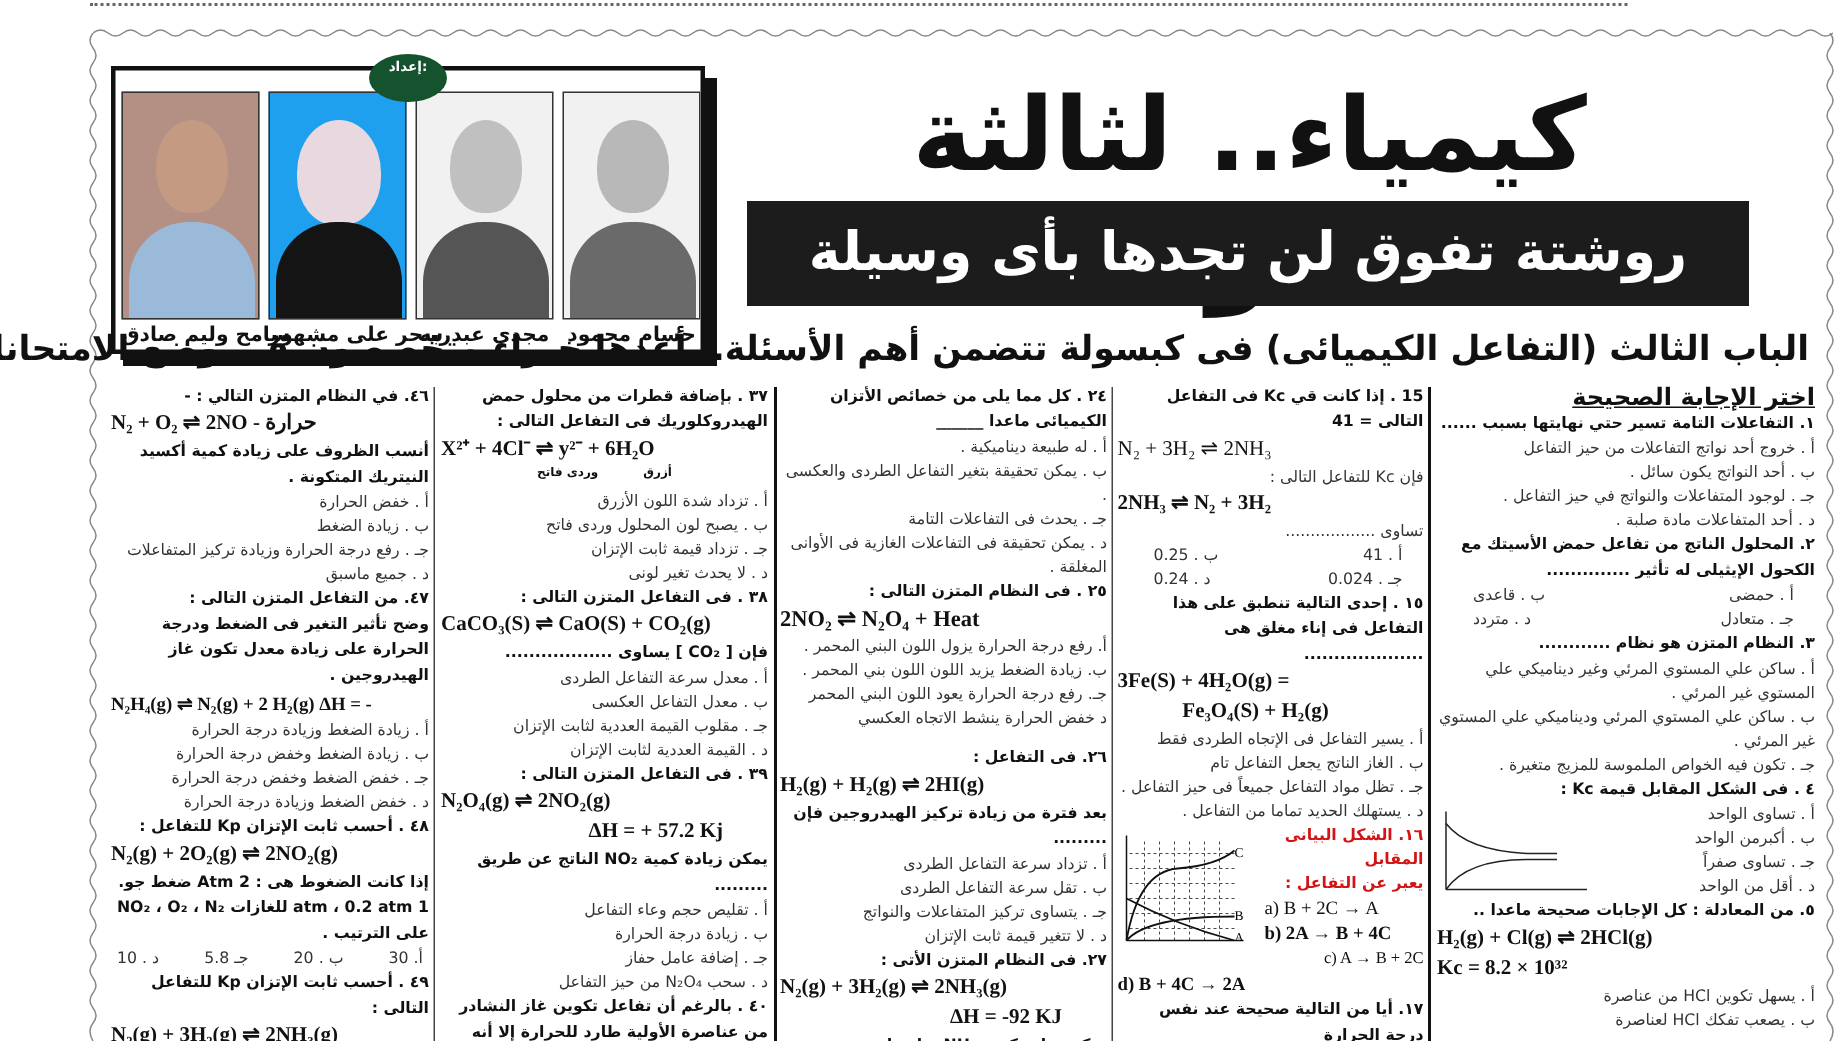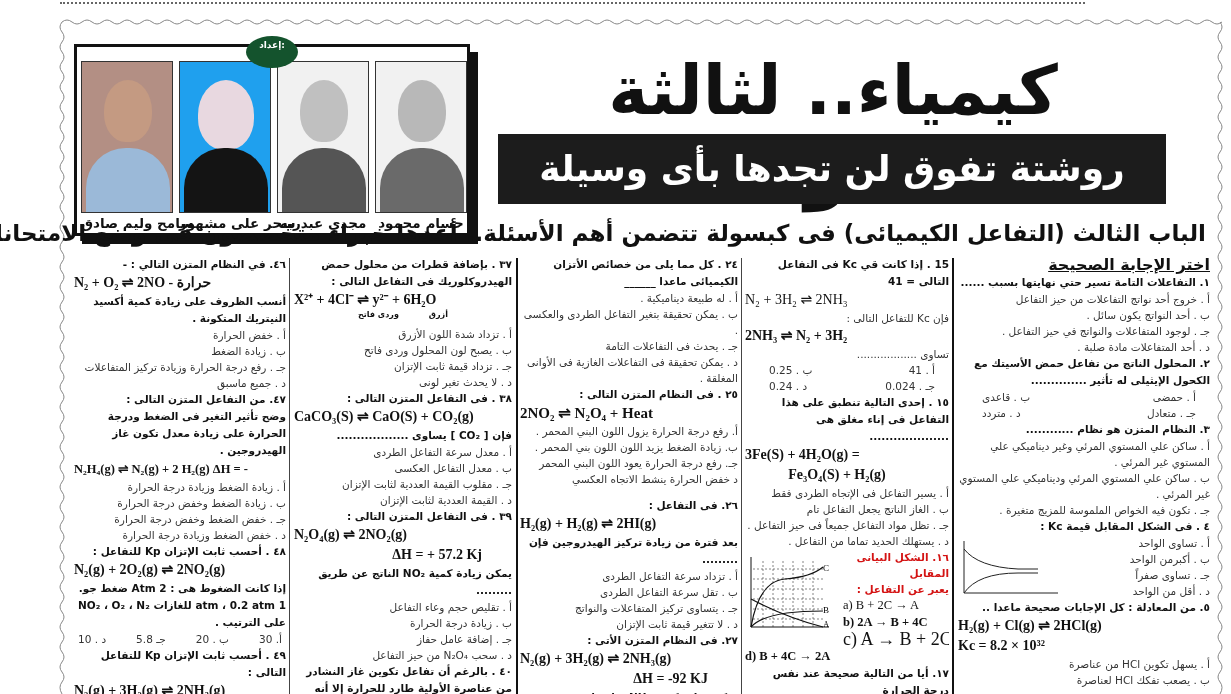--- a/index.html
+++ b/index.html
@@ -203,21 +203,21 @@
       <path d="M6 48 Q40 66 78 76" fill="none" stroke="#111" stroke-width="1.2"></path>
       <text x="84" y="20" font-size="9" font-family="Liberation Serif, serif">C</text>
       <text x="84" y="62" font-size="9" font-family="Liberation Serif, serif">B</text>
       <text x="84" y="76" font-size="8" font-family="Liberation Serif, serif">A</text>
     </svg>
   </div>
   <div class="red">١٦. الشكل البيانى المقابل</div>
   <div class="red">يعبر عن التفاعل :</div>
   <div class="eq light" style="text-align:left;font-size:12.5px;line-height:17px">a) B + 2C → A</div>
   <div class="eq" style="text-align:left;font-size:12.5px;line-height:17px">b) 2A → B + 4C</div>
-  <div class="eq light" style="text-align:right;font-size:18px;line-height:17px">c) A → B + 2C</div>
+  <div class="eq light" style="text-align:right;font-size:11px;line-height:17px">c) A → B + 2C</div>
   <div class="eq" style="text-align:left;font-size:12.5px;line-height:17px">d) B + 4C → 2A</div>
   <div class="q" style="clear:both">١٧. أيا من التالية صحيحة عند نفس درجة الحرارة</div>
 
 </div>
 
 <div class="col" style="left:520px; width:218px;">
   <div class="q">٢٤ . كل مما يلى من خصائص الأتزان الكيميائى ماعدا ______</div>
   <div class="opt">أ . له طبيعة ديناميكية .</div>
   <div class="opt">ب . يمكن تحقيقة بتغير التفاعل الطردى والعكسى .</div>
   <div class="opt">جـ . يحدث فى التفاعلات التامة</div>

